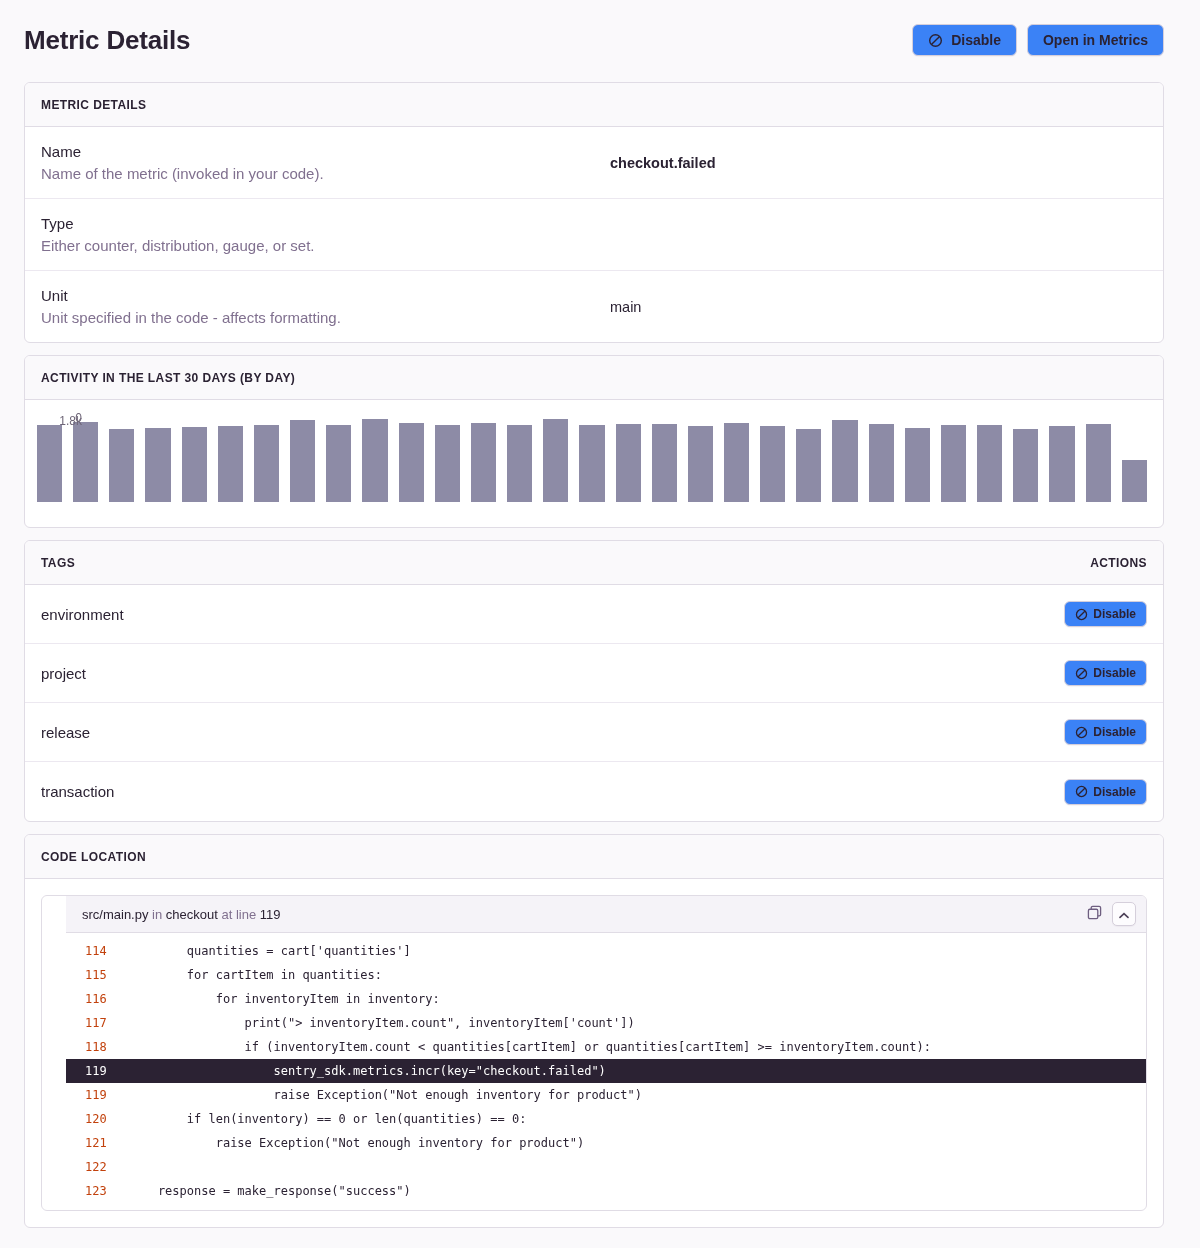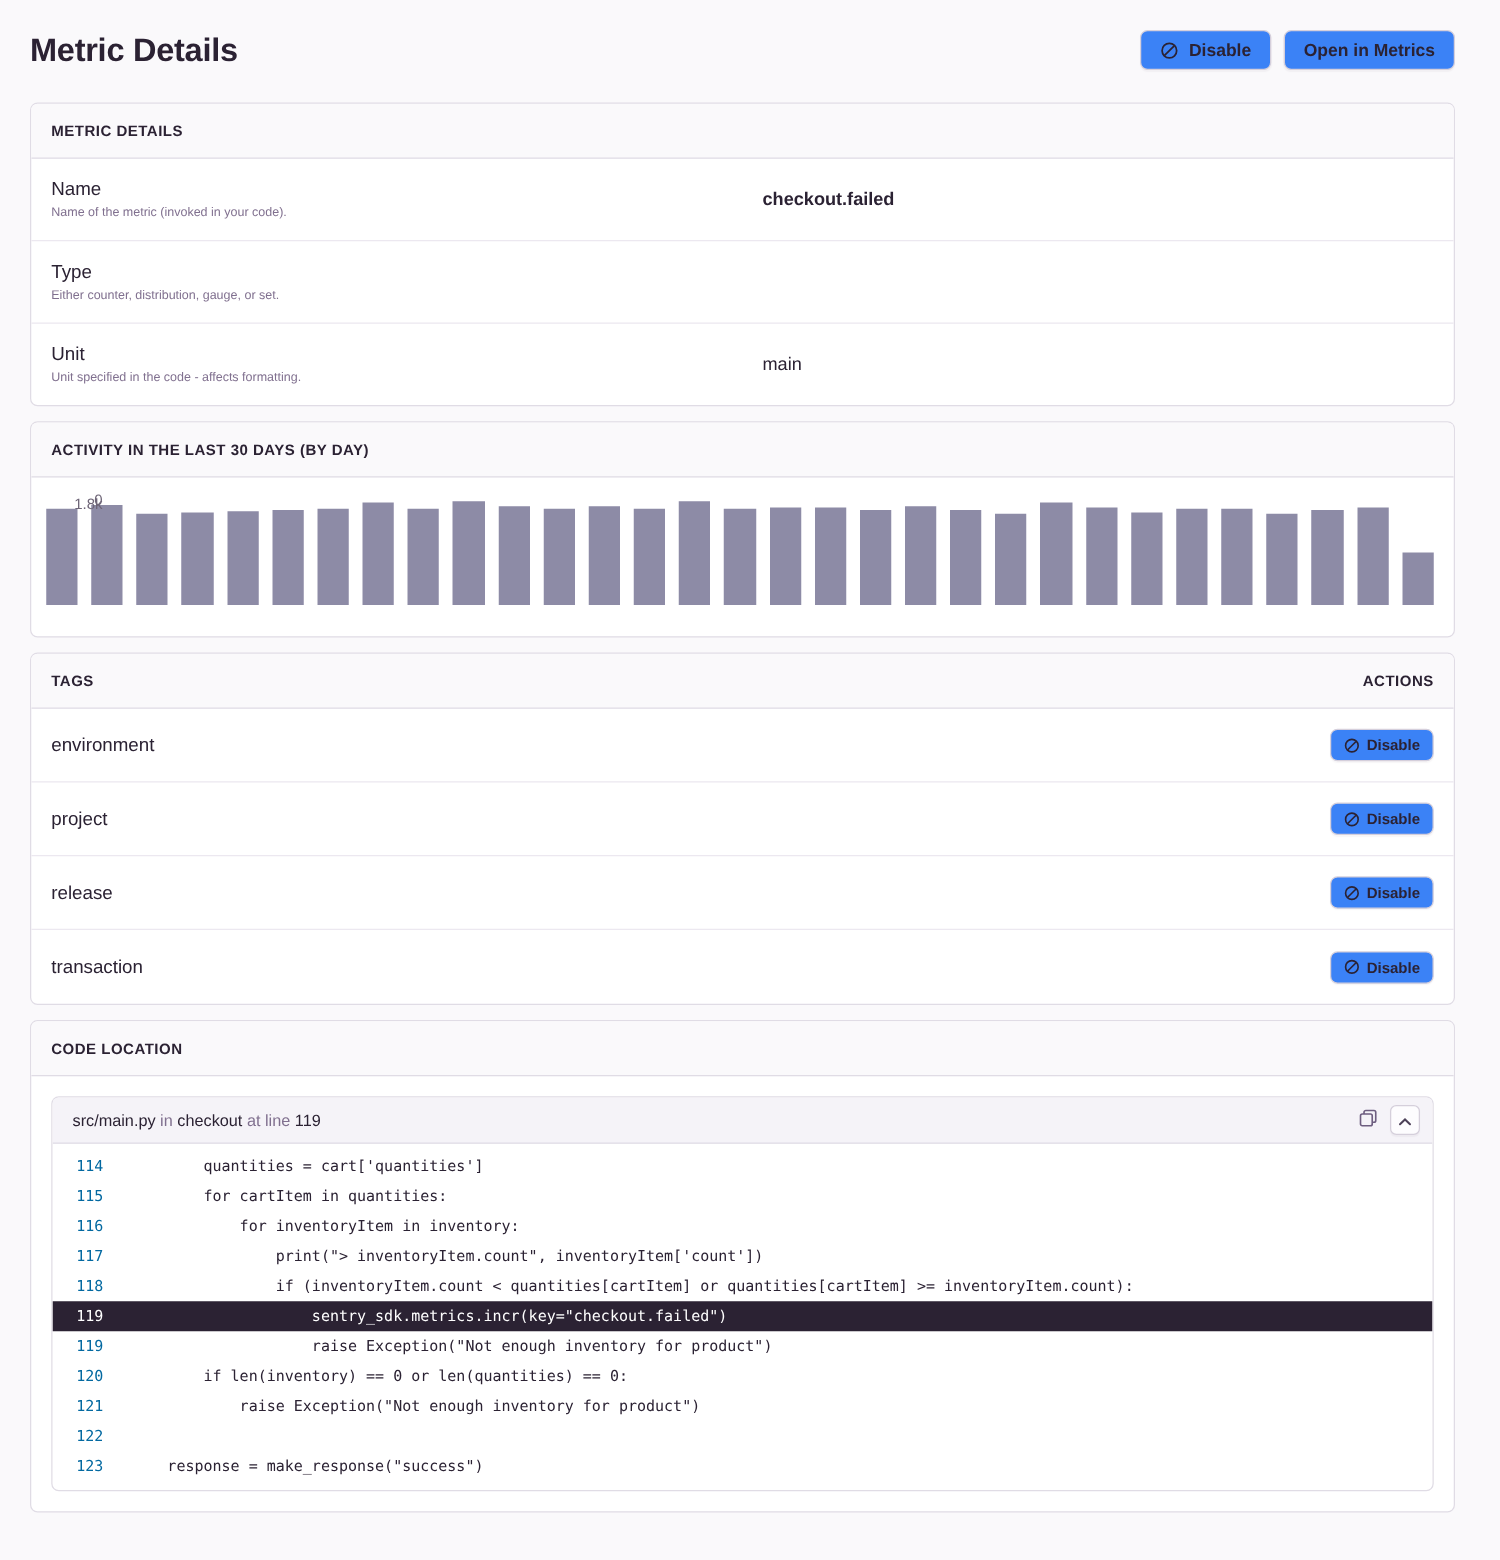--- a/index.html
+++ b/index.html
@@ -37,21 +37,21 @@
     font-size: 12px; font-weight: 700; letter-spacing: 0.4px;
     color: #2b2233; text-transform: uppercase;
     display: flex; justify-content: space-between;
   }
 
   
   .detail-row { display: grid; grid-template-columns: 1fr 1fr; border-bottom: 1px solid #ece8f0; }
   .detail-row:last-child { border-bottom: none; }
   .detail-left { padding: 16px; }
   .detail-label { font-size: 15px; font-weight: 400; color: #2b2233; margin-bottom: 5px; }
-  .detail-desc { font-size: 10px; color: #80708f; }
+  .detail-desc { font-size: 15px; color: #80708f; }
   .detail-value { padding: 16px; display: flex; align-items: center; font-size: 14.5px; color: #2b2233; }
   .detail-value.bold { font-weight: 700; }
 
   
   .chart-wrap { display: flex; padding: 19px 16px 25px 12px; flex-direction: column; }
   .y-axis { width: 53px; position: relative; flex: none; }
   .y-tick { position: absolute; right: 8px; font-size: 12px; color: #6e6577; }
   .y-tick.top { top: -5px; }
   .y-tick.bottom { bottom: -6px; }
   .bars { flex: 1; display: flex; align-items: flex-end; gap: 11px; height: 92px; }
@@ -60,37 +60,37 @@
   
   .tag-row {
     display: flex; justify-content: space-between; align-items: center;
     padding: 0 16px; height: 59px; border-bottom: 1px solid #ece8f0;
   }
   .tag-row:last-child { border-bottom: none; }
   .tag-name { font-size: 15px; color: #2b2233; }
 
   
   .code-outer { padding: 16px; }
-  .code-block { border: 1px solid #e0dce5; border-radius: 6px; overflow: hidden; background: #fff; }
+  .code-block { border: 1px solid #e0dce5; border-radius: 6px; overflow: hidden; background: #fff; padding-left: 24px; }
   .code-header {
     background: #f5f3f8; border-bottom: 1px solid #e0dce5;
     padding: 6px 10px 6px 16px; display: flex; align-items: center; justify-content: space-between;
     font-size: 13px; color: #2b2233; height: 37px;
   }
   .code-header .muted { color: #80708f; }
   .code-header-right { display: flex; align-items: center; gap: 8px; }
   .icon-btn { background: none; border: none; padding: 2px; cursor: pointer; display: flex; }
   .collapse-btn {
     width: 24px; height: 24px; background: #fdfcfe; border: 1px solid #d5cfdb; border-radius: 5px;
     display: flex; align-items: center; justify-content: center; cursor: pointer;
     box-shadow: 0 1px 1px rgba(43,34,51,0.04);
   }
   .code-body { padding: 6px 0 7px 0; font-family: "DejaVu Sans Mono", monospace; font-size: 12px; }
   .code-line { display: flex; line-height: 24px; white-space: pre; color: #2b2233; }
-  .code-line .ln { width: 63px; flex: none; padding-left: 19px; color: #0369a1; }
+  .code-line .ln { width: 63px; flex: none; padding-left: 19px; color: #c2410c; }
   .code-line.hl { background: #2b2233; color: #fff; }
   .code-line.hl .ln { color: #fff; }
 </style>
 </head>
 <body>
 
 <div class="page">
 
   <div class="page-header">
     <h1 class="page-title">Metric Details</h1>

